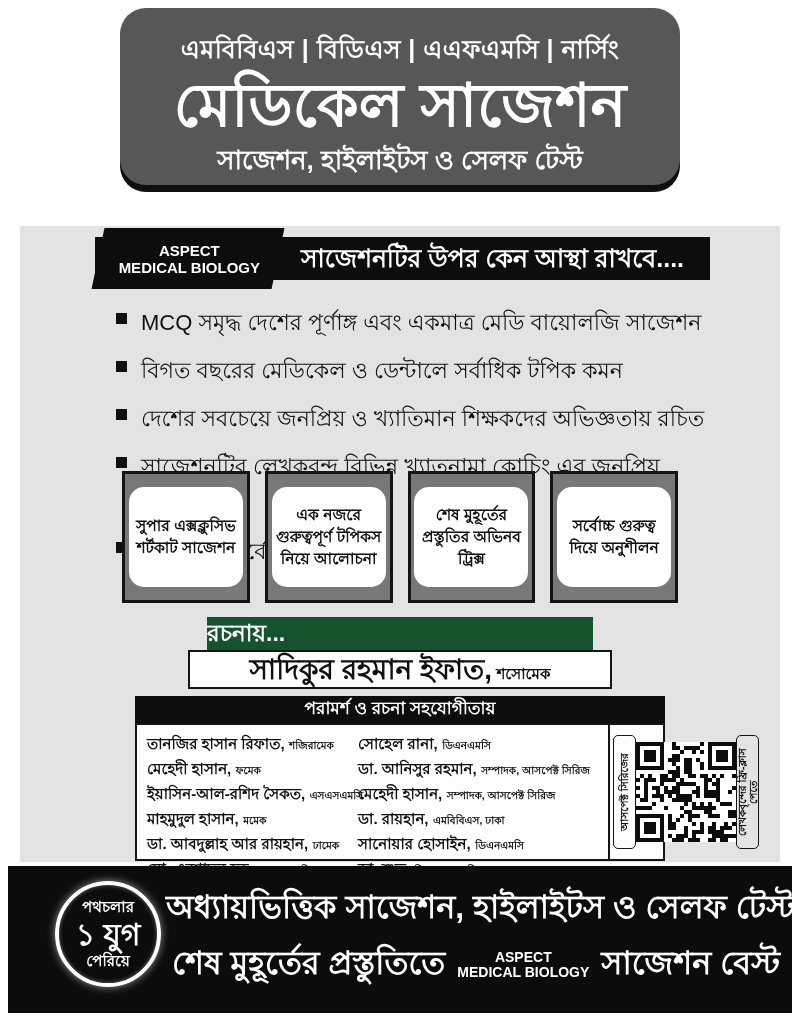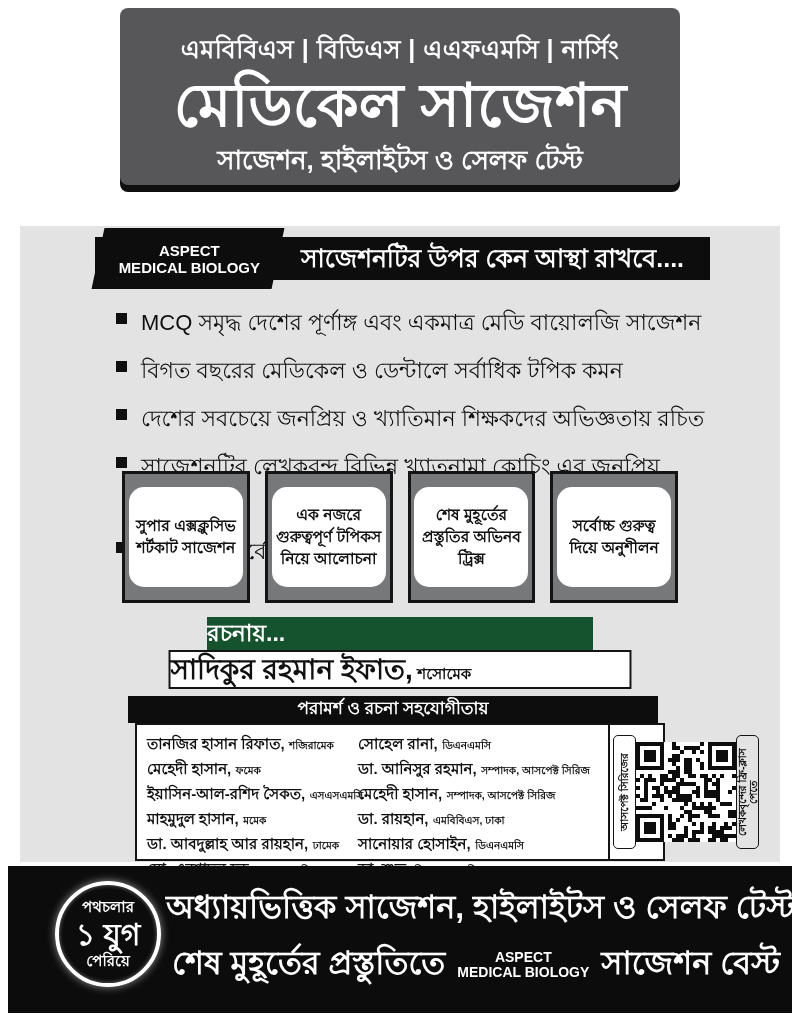--- a/index.html
+++ b/index.html
@@ -3,21 +3,21 @@
 <meta charset="utf-8">
 <style>
   html,body{margin:0;padding:0;}
   .page{
     position:relative;width:800px;height:1035px;background:#ffffff;
     font-family:"Liberation Sans","DejaVu Sans",sans-serif;overflow:hidden;color:#101010;
   }
   
   .top-card{
     position:absolute;left:120px;top:8px;width:560px;height:177px;
-    background:#57575a;border-radius:8px;box-shadow:0 7px 0 #0f0f0f;
+    background:#57575a;border-radius:26px;box-shadow:0 7px 0 #0f0f0f;
     text-align:center;color:#ffffff;
   }
   .programs{padding-top:22px;font-size:25px;font-weight:bold;letter-spacing:.5px;}
   .main-title{font-size:60px;font-weight:bold;line-height:1.08;margin-top:1px;}
   .subtitle{font-size:26px;font-weight:bold;margin-top:1px;}
   
   .main-panel{position:absolute;left:20px;top:226px;width:760px;height:636px;background:#e3e3e3;}
   
   .trust-bar{position:absolute;left:95px;top:237px;width:615px;height:43px;background:#0d0d0d;}
   .brand-tab{
@@ -43,28 +43,28 @@
     margin:auto;width:114px;height:100px;background:#ffffff;border-radius:15px;
     display:flex;align-items:center;justify-content:center;text-align:center;
     font-size:15.5px;font-weight:600;line-height:1.4;padding:3px;box-sizing:border-box;
   }
   
   .author-label{
     position:absolute;left:400px;transform:translateX(-50%);top:617px;width:386px;height:33px;
     background:#14532d;color:#fff;text-align:left;font-size:23px;font-weight:bold;line-height:32px;
   }
   .author-box{
-    position:absolute;left:400px;transform:translateX(-50%);top:650px;width:463px;height:39px;
-    background:#ffffff;border:2px solid #141414;box-sizing:border-box;text-align:left;line-height:35px;
+    position:absolute;left:400px;transform:translateX(-50%);top:650px;width:424px;height:39px;
+    background:#ffffff;border:2px solid #141414;box-sizing:border-box;text-align:center;line-height:35px;
   }
   .author-name{font-size:28px;font-weight:bold;}
   .author-org{font-size:15px;font-weight:bold;}
   
   .contrib-head{
-    position:absolute;left:128px;top:696px;width:530px;height:27px;background:#0d0d0d;
+    position:absolute;left:135px;top:696px;width:530px;height:27px;background:#0d0d0d;
     color:#fff;text-align:center;font-size:17px;font-weight:bold;line-height:26px;
   }
   .contrib-box{
     position:absolute;left:135px;top:723px;width:530px;height:138px;background:#ffffff;
     border:2px solid #141414;box-sizing:border-box;display:flex;gap:48px;
   }
   .p-col{display:flex;flex-direction:column;justify-content:space-between;padding:7px 2px 7px 10px;box-sizing:border-box;}
   .p-col.left{width:163px;}
   .p-col.right{width:212px;}
   .person{white-space:nowrap;}

